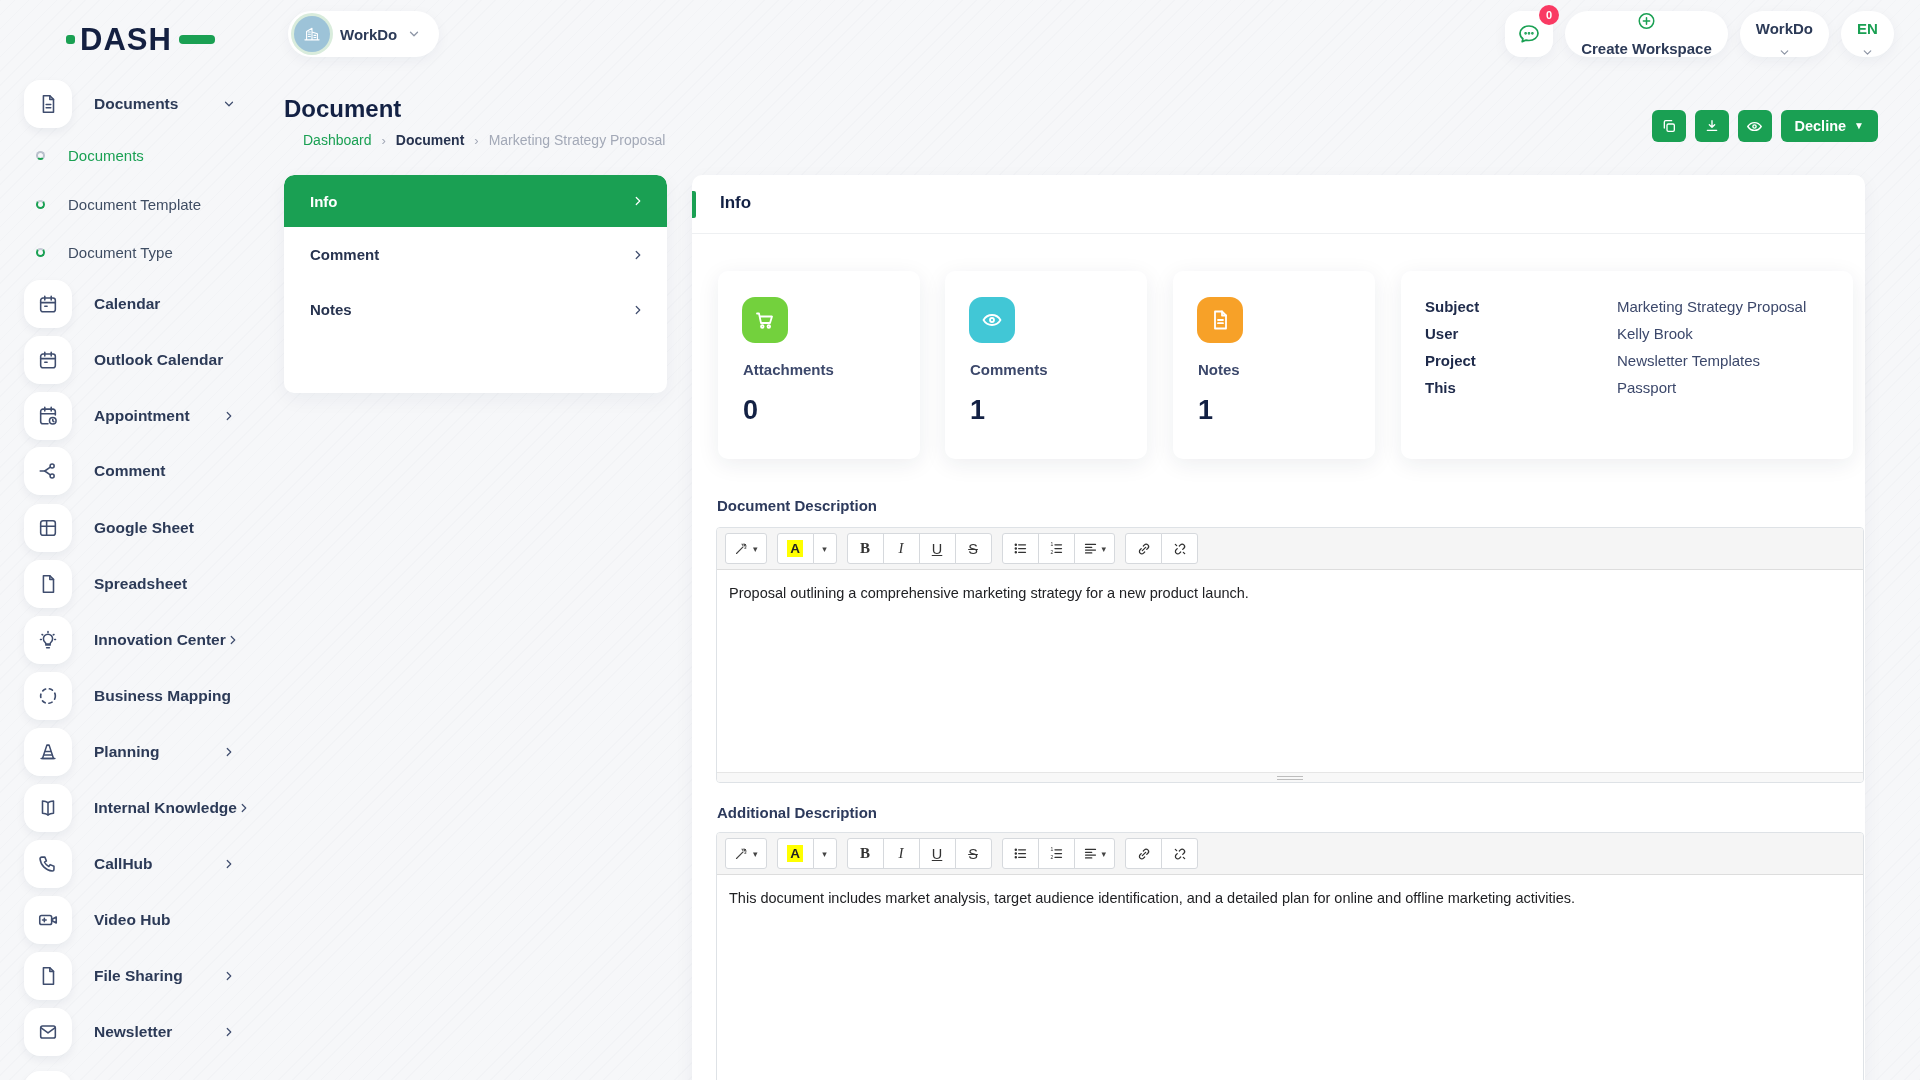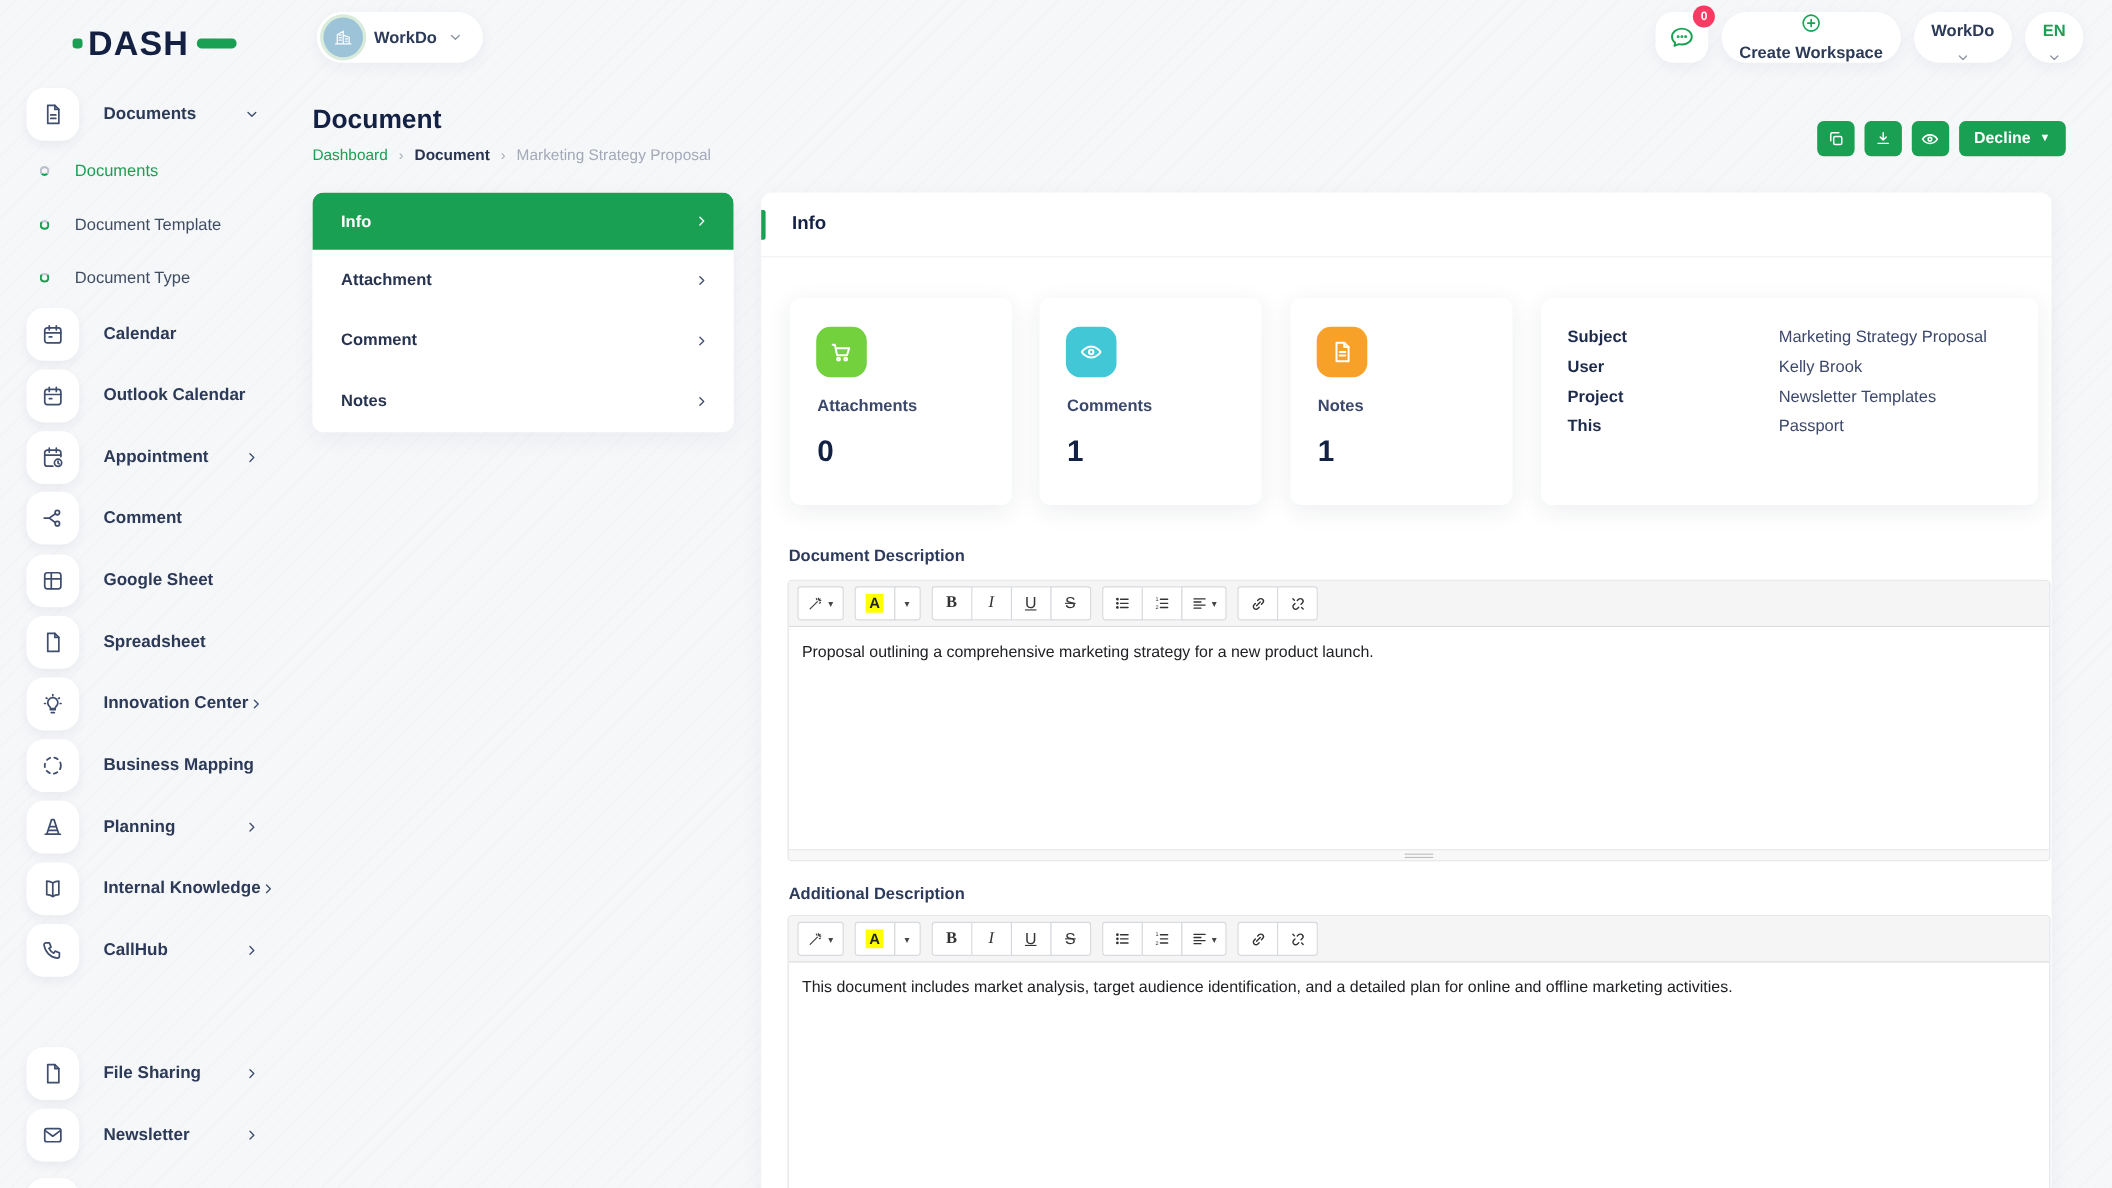--- a/index.html
+++ b/index.html
@@ -47,21 +47,21 @@
   .s-chev { margin-left:auto; color:#3f4d6e; }
   .s-sub { position:absolute; left:36px; width:200px; height:22px; display:flex; align-items:center; cursor:pointer; }
   .s-bullet { width:9px; height:9px; border-radius:50%; border:2px solid #1aa053; border-top-color:#c3c9d4; flex:none; }
   .s-bullet.gray { border-color:#b9c0cc; border-bottom-color:#1aa053; }
   .s-sub .s-label { margin-left:23px; font-size:15px; font-weight:500; color:#3f4d63; }
   .s-sub.active .s-label { color:#1aa053; }
 
   
   .page-title { position:absolute; left:284px; top:95px; font-size:24px; font-weight:700; color:#132144; }
   .breadcrumb { position:absolute; left:284px; top:132px; display:flex; align-items:center; gap:10px; font-size:14px; }
-  .bc-link { color:#1aa053; cursor:pointer; }
+  .bc-link { color:#1aa053; cursor:pointer;margin-left:19px; }
   .bc-sep { color:#a3a9b7; font-size:13px; }
   .bc-current-parent { color:#27334f; font-weight:600; }
   .bc-current { color:#a3a9b7; }
 
   .actions { position:absolute; top:110px; right:42px; display:flex; gap:9px; align-items:center; }
   .act-btn { width:34px; height:32px; border:none; border-radius:6px; background:#1aa053; color:#fff; display:flex; align-items:center; justify-content:center; cursor:pointer; }
   .decline-btn { height:32px; border:none; border-radius:6px; background:#1aa053; color:#fff; font-family:inherit; font-size:14.5px; font-weight:600; padding:0 14px; display:flex; align-items:center; gap:8px; cursor:pointer; }
   .decline-btn .dcaret { font-size:10px; line-height:1; }
 
   
@@ -344,20 +344,30 @@
           </svg>
       </span>
       <span class="s-label">CallHub</span>
       <span class="s-chev">
         <svg width="14" height="14" viewBox="0 0 24 24" fill="none" stroke="currentColor" stroke-width="2.1" stroke-linecap="round" stroke-linejoin="round">
             <path d="M9 6l6 6-6 6"></path>
           </svg>
       </span>
     </div>
 
+    <div class="s-item" style="top:826px">
+      <span class="s-icon">
+        <svg width="22" height="22" viewBox="0 0 24 24" fill="none" stroke="currentColor" stroke-width="1.7" stroke-linecap="round" stroke-linejoin="round">
+            <rect x="3" y="7" width="13" height="10" rx="2"></rect>
+            <path d="M16 11.5l5-2.8v6.6l-5-2.8z"></path>
+            <path d="M8 10v4M6 12h4"></path>
+          </svg>
+      </span>
+      <span class="s-label">Video Hub</span>
+    </div>
 
     <div class="s-item" style="top:882px">
       <span class="s-icon">
         <svg width="22" height="22" viewBox="0 0 24 24" fill="none" stroke="currentColor" stroke-width="1.7" stroke-linecap="round" stroke-linejoin="round">
             <path d="M7 3h7l4 4v14H7z"></path>
             <path d="M14 3v4h4"></path>
           </svg>
       </span>
       <span class="s-label">File Sharing</span>
       <span class="s-chev">
@@ -418,28 +428,20 @@
     </button>
     <button class="decline-btn">
       <span>Decline</span>
       <span class="dcaret">▼</span>
     </button>
   </div>
 
   <nav class="doc-menu">
     <div class="dm-item active">
       <span>Info</span>
-      <span class="dm-chev">
-        <svg width="14" height="14" viewBox="0 0 24 24" fill="none" stroke="currentColor" stroke-width="2.1" stroke-linecap="round" stroke-linejoin="round">
-            <path d="M9 6l6 6-6 6"></path>
-          </svg>
-      </span>
-    </div>
-    <div class="dm-item">
-      <span>Attachment</span>
       <span class="dm-chev">
         <svg width="14" height="14" viewBox="0 0 24 24" fill="none" stroke="currentColor" stroke-width="2.1" stroke-linecap="round" stroke-linejoin="round">
             <path d="M9 6l6 6-6 6"></path>
           </svg>
       </span>
     </div>
     <div class="dm-item">
       <span>Comment</span>
       <span class="dm-chev">
         <svg width="14" height="14" viewBox="0 0 24 24" fill="none" stroke="currentColor" stroke-width="2.1" stroke-linecap="round" stroke-linejoin="round">

